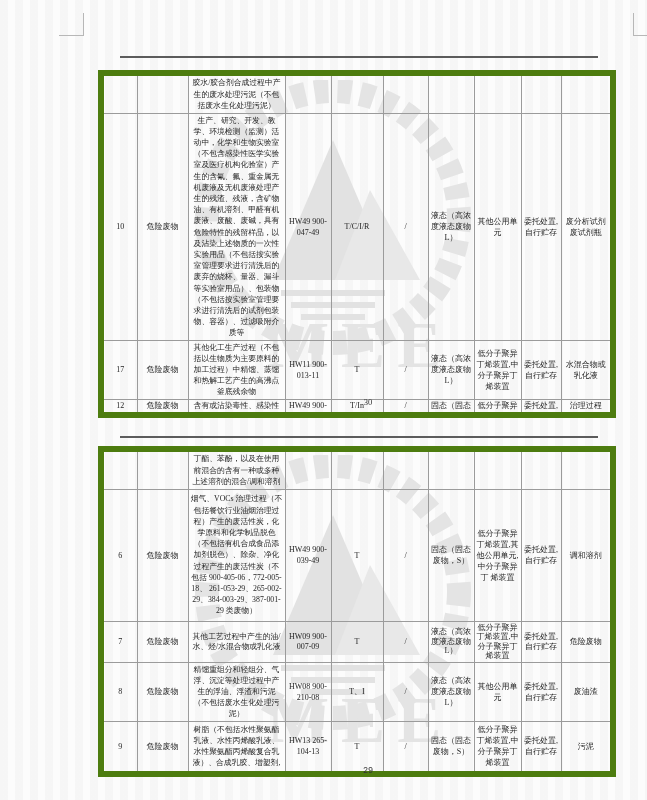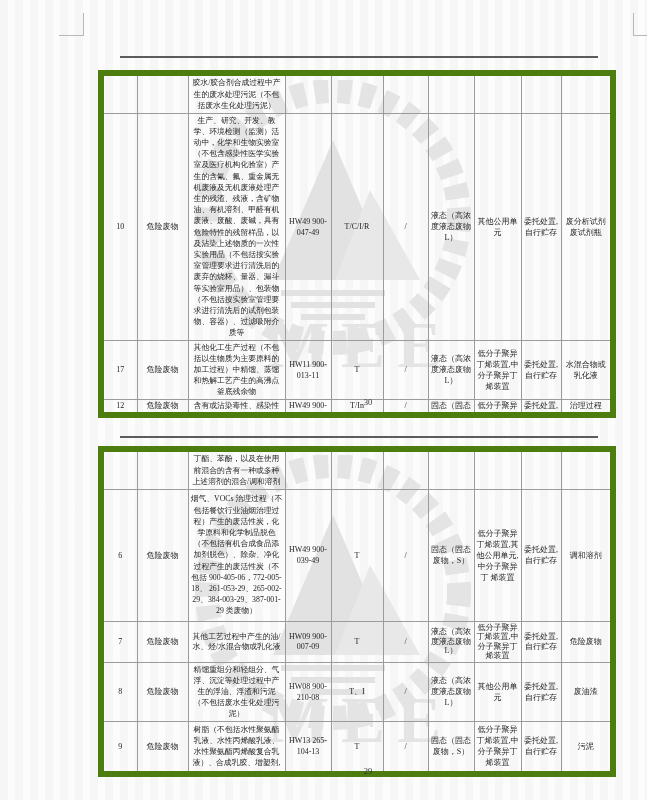--- a/index.html
+++ b/index.html
@@ -36,21 +36,21 @@
     padding:1px 2px;
     font-size:8px;line-height:11px;color:#1f1f1f;
     word-break:break-all;white-space:pre-line;
     overflow:hidden;
   }
   td.desc{font-size:7.8px;line-height:11.2px;}
   tr.tight td{line-height:9.5px;margin-left:44px;}
   
   .pageno{position:absolute;left:112px;width:512px;text-align:center;font-size:8.5px;color:#333;z-index:1;}
   .pageno.p1{top:397px;}
-  .pageno.p2{top:766px;}
+  .pageno.p2{top:766px;font-family:Liberation Mono, monospace;}
 </style>
 </head>
 <body>
 
 <div class="canvas">
 
   <div class="corner-mark tl"></div>
   <div class="corner-mark tr"></div>
 
   <div class="rule r1"></div>

